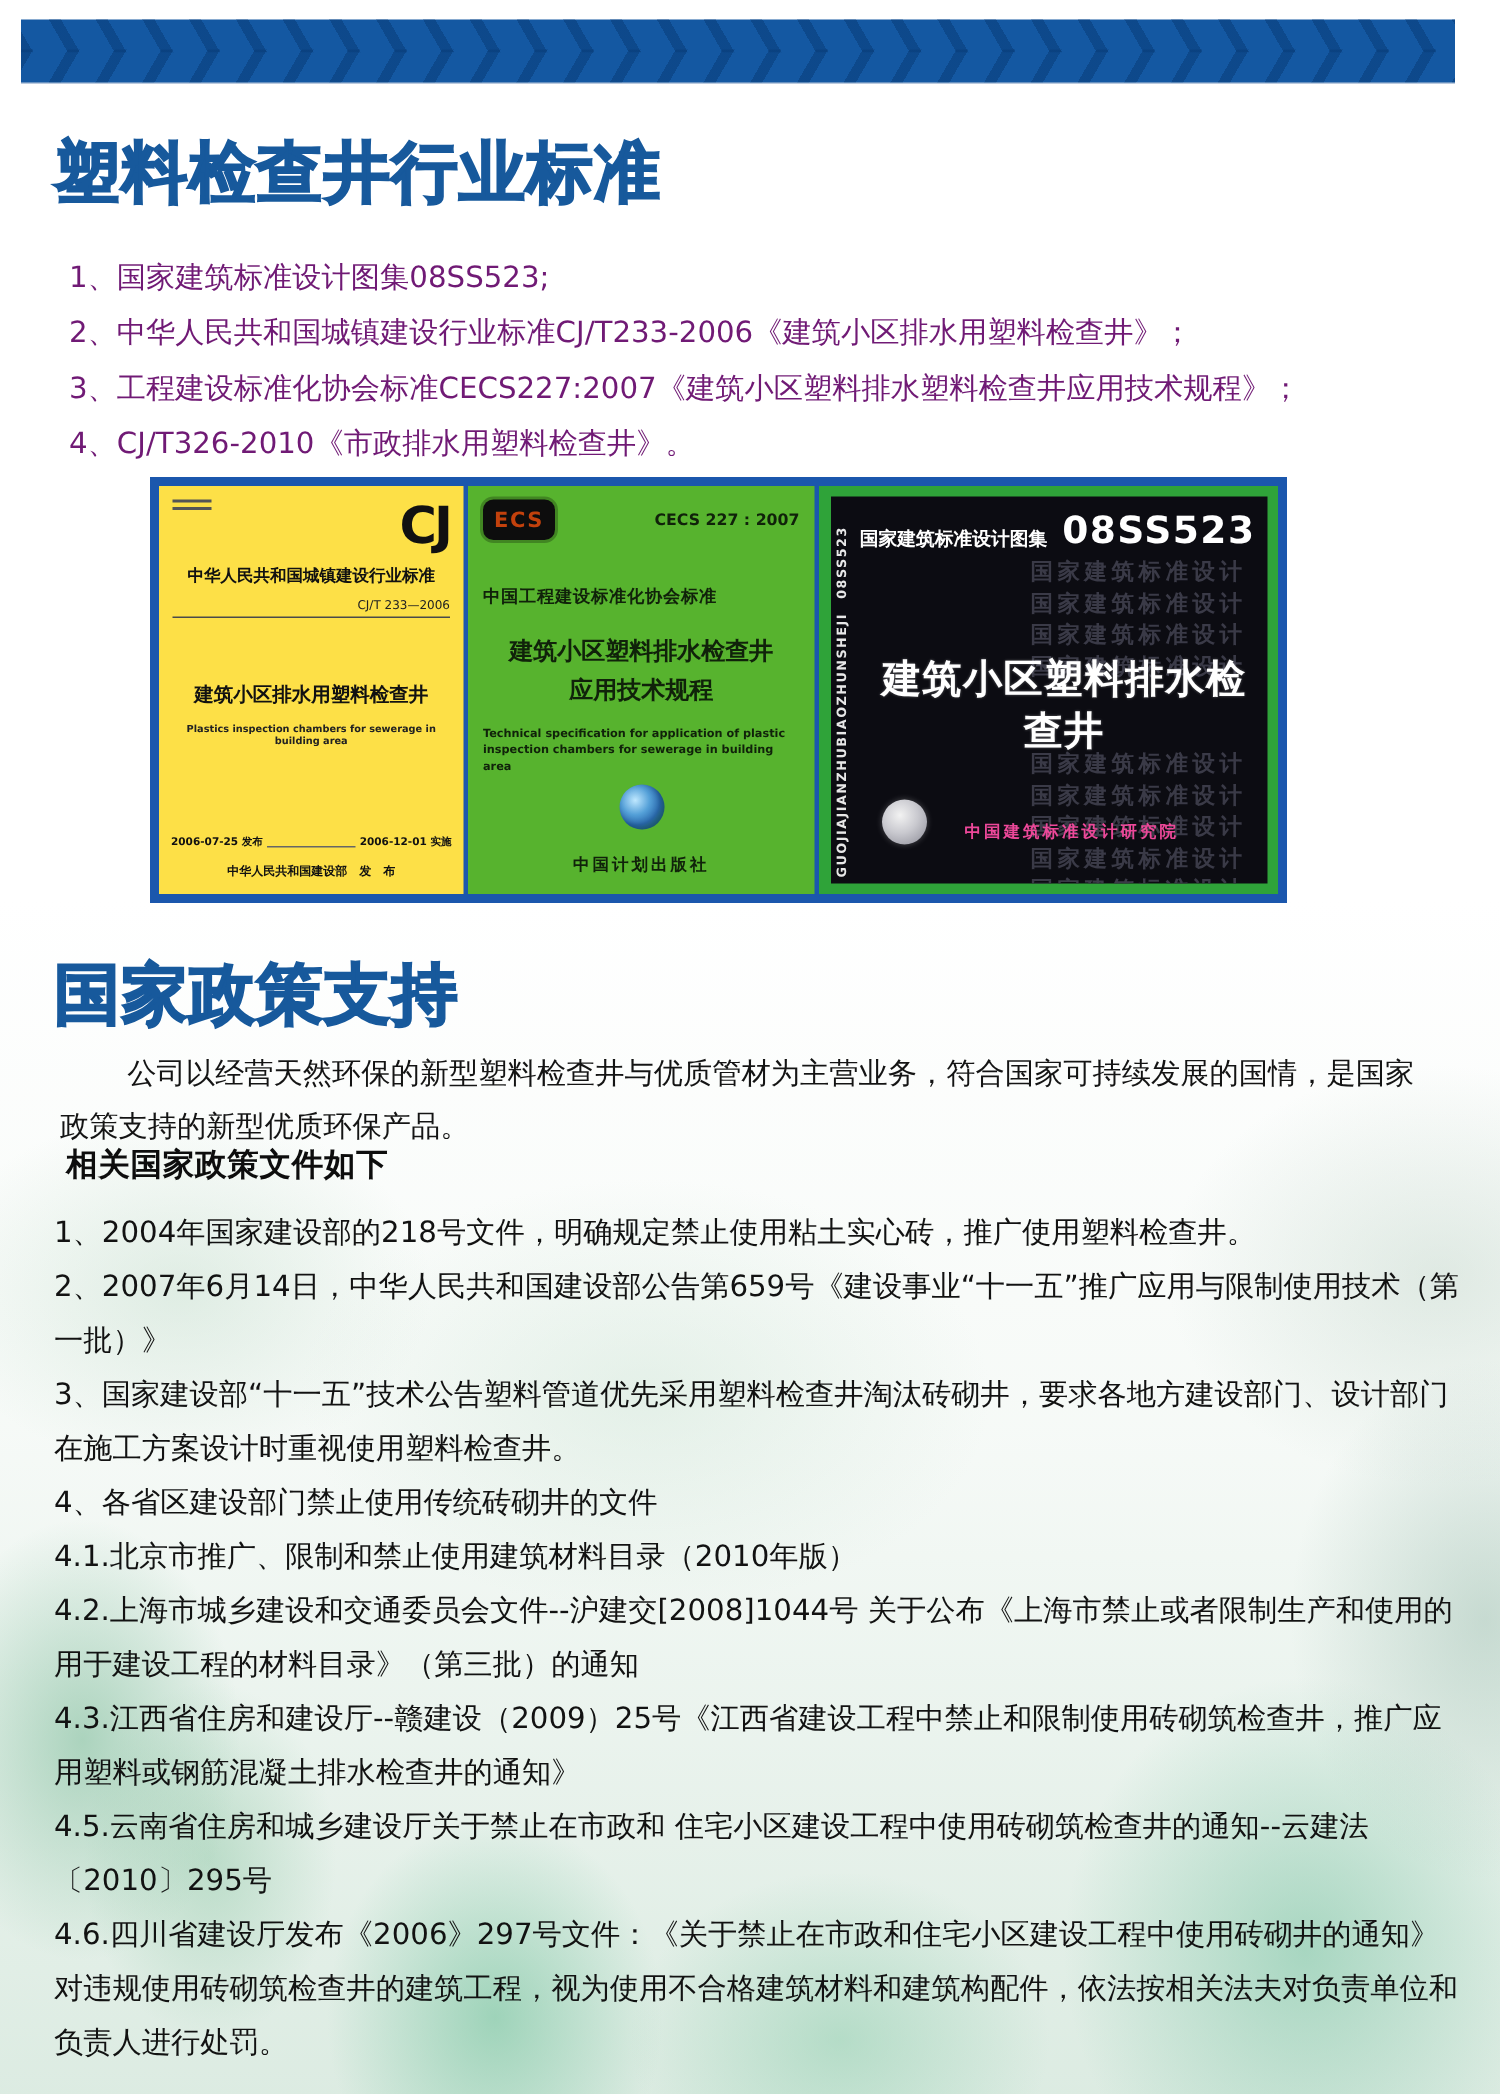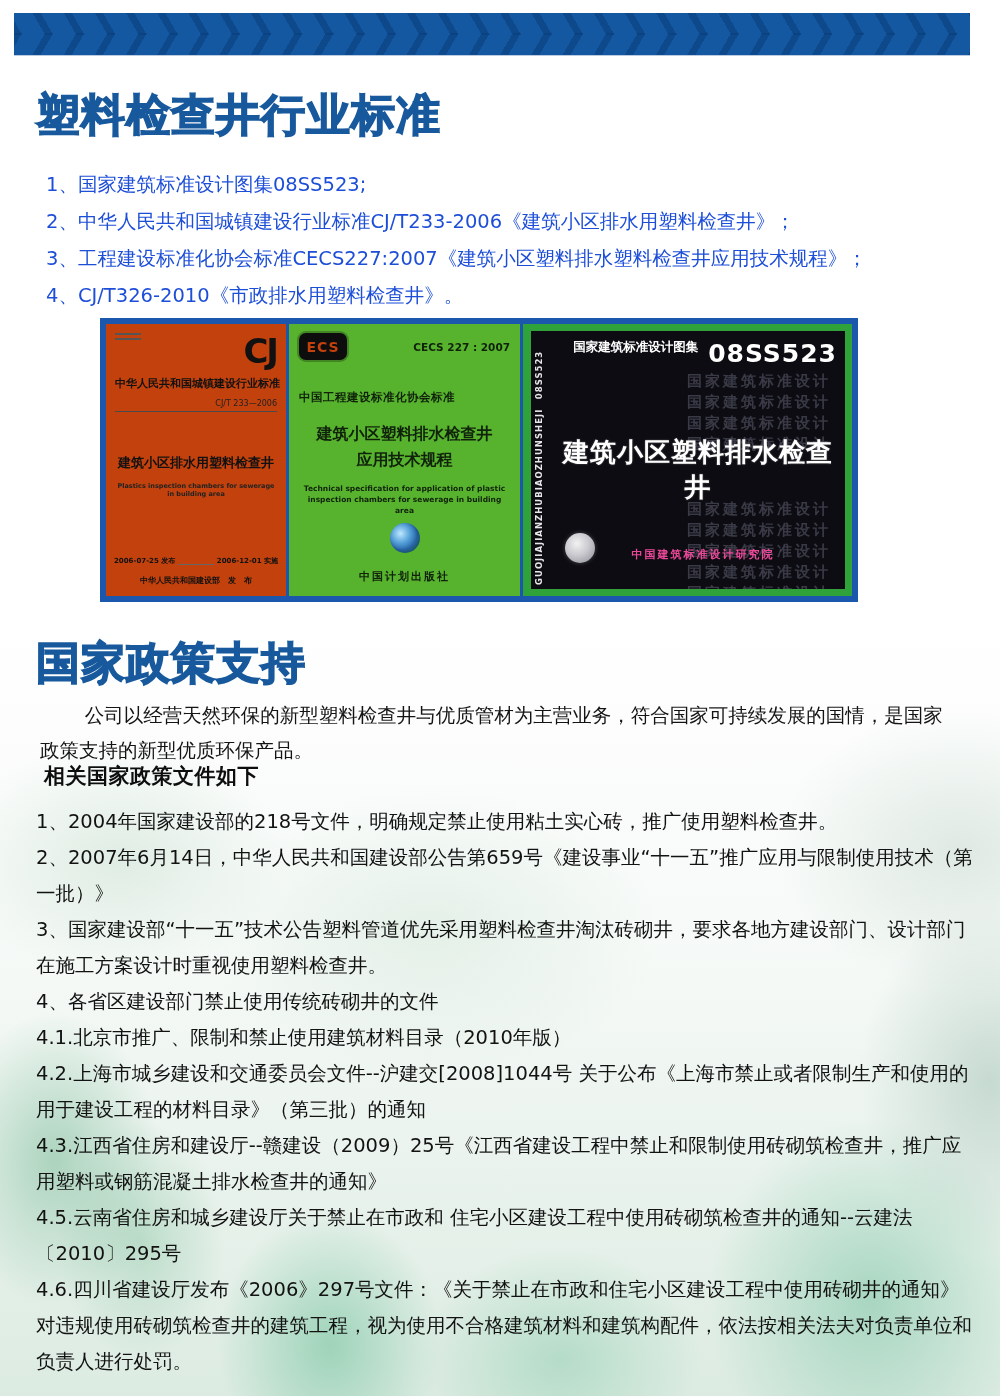--- a/index.html
+++ b/index.html
@@ -38,61 +38,61 @@
   }
   .h-title {
     position:absolute; left:36px;
     font-size:44px; font-weight:900; color:#17599c; letter-spacing:1px;
     -webkit-text-stroke:1.5px #17599c;
   }
   #title-standards { top:86px; }
   #title-policy    { top:634px; }
 
   .std-list { position:absolute; left:46px; top:172px; list-style:none; }
-  .std-list li { font-size:19.5px; line-height:26px; margin-bottom:11px; color:#1d4ed8; }
+  .std-list li { font-size:19.5px; line-height:26px; margin-bottom:11px; color:#701a75; }
 
   
   .books {
     position:absolute; left:100px; top:318px; width:758px; height:284px;
     background:#1b57ad; padding:6px; display:flex; gap:3px;
   }
   .book { position:relative; height:100%; overflow:hidden; }
-  .book-cj { width:180px; background:#c2410c; color:#111; padding:8px 9px; }
+  .book-cj { width:203px; background:#fde047; color:#111; padding:8px 9px; }
   .smallprint { position:absolute; left:9px; top:9px; }
   .smallprint i { display:block; width:26px; height:2px; background:#555; margin-bottom:3px; }
   .cj-logo { text-align:right; font-size:34px; font-weight:900; letter-spacing:-2px; line-height:34px; margin-top:2px;}
   .cj-header { text-align:center; font-size:11px; font-weight:800; margin-top:8px; white-space:nowrap; }
   .cj-code { text-align:right; font-size:8px; margin-top:8px; color:#222; }
   .cj-rule { border-top:1px solid #4a4a4a; margin-top:3px; }
   .cj-title { text-align:center; font-size:13px; font-weight:800; margin-top:42px; white-space:nowrap; }
   .cj-en { text-align:center; font-size:6.5px; font-weight:700; margin-top:10px; color:#222; }
   .cj-dates { position:absolute; left:8px; right:8px; bottom:30px; display:flex; align-items:flex-end; font-size:7px; font-weight:700; }
   .cj-dates .line { flex:1; border-bottom:1px solid #666; margin:0 3px 1px; }
   .cj-pub { position:absolute; left:0; right:0; bottom:10px; text-align:center; font-size:8px; font-weight:800; }
 
   .book-cecs { width:231px; background:#57b32e; color:#10220a; padding:9px 10px; }
   .cecs-top { display:flex; justify-content:space-between; align-items:flex-start; }
   .ecs-logo { width:48px; height:27px; background:#0d0d0d; border-radius:7px; color:#c2410c;
               font-size:14px; font-weight:900; letter-spacing:1px; display:flex; align-items:center; justify-content:center;
               box-shadow:0 0 0 2px rgba(0,0,0,0.25); }
   .cecs-code { font-size:10.5px; font-weight:800; margin-top:8px; }
   .cecs-header { text-align:left; font-size:11.5px; font-weight:700; margin-top:30px; letter-spacing:0.5px; white-space:nowrap; }
   .cecs-title { text-align:center; font-size:16px; font-weight:900; margin-top:16px; line-height:26px; white-space:nowrap; }
-  .cecs-en { text-align:center; font-size:7.5px; font-weight:700; margin-top:10px; line-height:11px; }
+  .cecs-en { text-align:left; font-size:7.5px; font-weight:700; margin-top:10px; line-height:11px; }
   .cecs-bottom { position:absolute; left:0; right:0; bottom:12px; display:flex; align-items:center; justify-content:center; gap:16px;flex-direction:column; }
   .globe { width:30px; height:30px; border-radius:50%;
            background:radial-gradient(circle at 35% 35%, #bfe8ff 0%, #54a0d8 35%, #2d6db0 60%, #3fa05a 100%);
            box-shadow:inset -2px -2px 4px rgba(0,40,80,0.5); }
   .cecs-pub { font-size:11px; font-weight:700; letter-spacing:2px; }
 
   .book-atlas { flex:1; background:#0c0c12; border:7px solid #2fa339; border-left-width:8px; color:#fff; }
   .atlas-spine { position:absolute; left:2px; top:4px; bottom:4px;
                  writing-mode:vertical-rl; transform:rotate(180deg);
                  font-size:8.5px; font-weight:700; color:#e8e8e8; letter-spacing:1px; white-space:nowrap; }
-  .atlas-top { position:absolute; top:8px; right:8px; display:flex; align-items:flex-start; gap:10px; }
+  .atlas-top { position:absolute; top:8px; right:8px; display:flex; align-items:flex-end; gap:10px; }
   .atlas-series { font-size:12.5px; font-weight:800; }
   .atlas-code { font-size:25px; font-weight:800; letter-spacing:1px; }
   .ghost-col { position:absolute; right:14px; text-align:right; }
   .ghost-a { top:40px; }
   .ghost-b { top:168px; }
   .ghost-col span { display:block; font-size:15px; font-weight:700; letter-spacing:3px; color:#3a3a47; line-height:21px; }
   .atlas-title { position:absolute; left:24px; right:4px; top:104px; text-align:center;
                  font-size:26px; font-weight:900; letter-spacing:1px; color:#ffffff;
                  text-shadow:0 0 2px rgba(255,255,255,0.35); }
   .atlas-seal { position:absolute; left:34px; bottom:26px; width:30px; height:30px; border-radius:50%;

